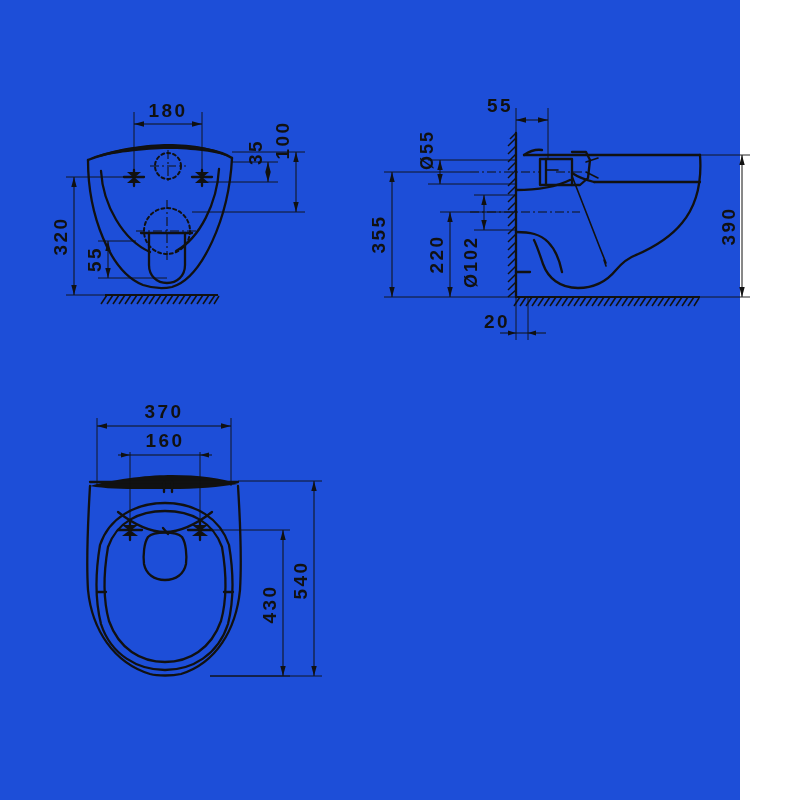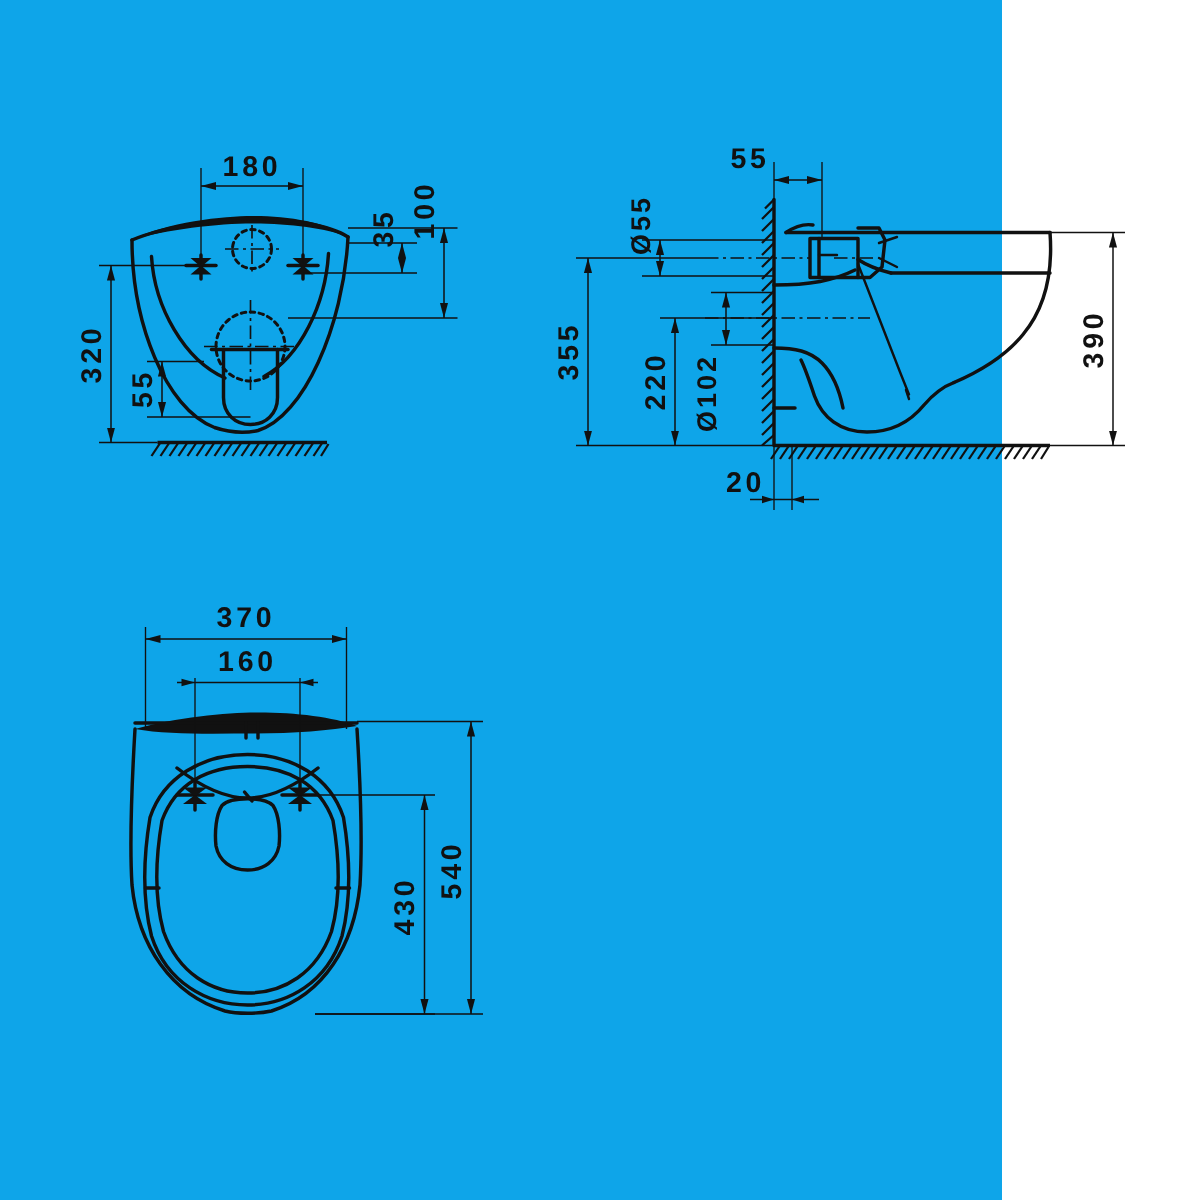--- a/index.html
+++ b/index.html
@@ -9,23 +9,23 @@
     background: #ffffff;
   }
   body {
     width: 800px;
     height: 800px;
     font-family: "Liberation Sans", sans-serif;
     overflow: hidden;
   }
   #drawing-root {
     position: relative;
-    width: 668px;
+    width: 740px;
     height: 800px;
-    background: #0ea5e9;
+    background: #1d4ed8;
   }
   svg.sheet {
     display: block;
     width: 800px;
     height: 800px;
   }
   .outline {
     fill: none;
     stroke: #111111;
     stroke-width: 2.3;

